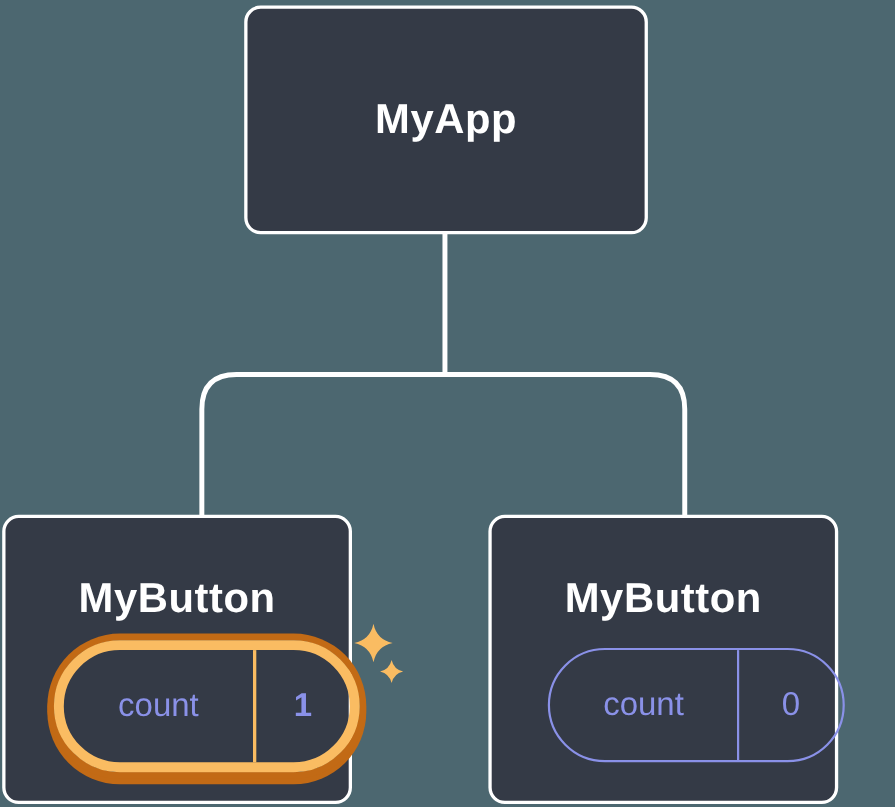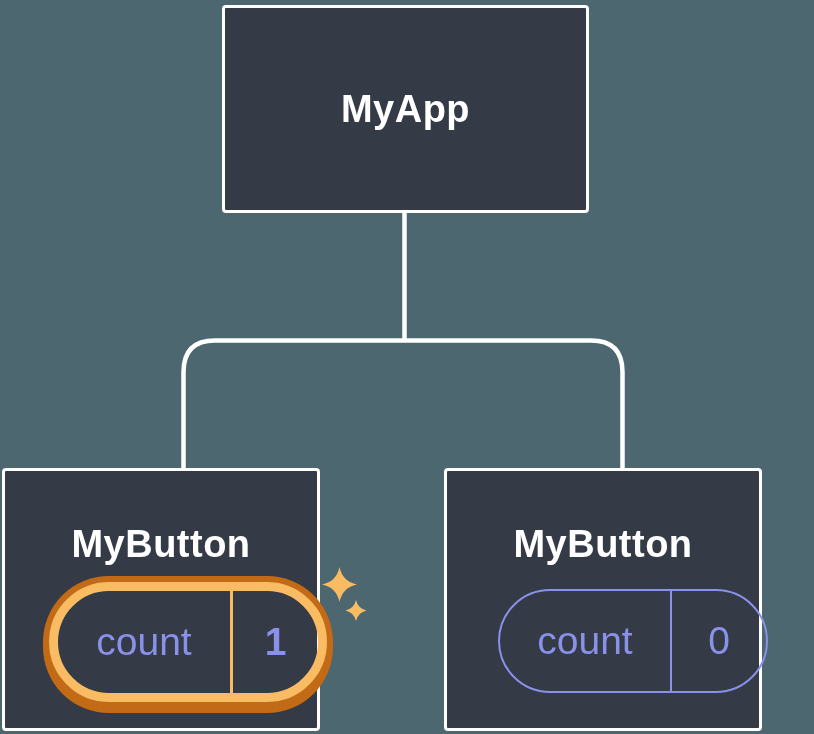--- a/index.html
+++ b/index.html
@@ -23,21 +23,21 @@
   .connectors path {
     fill: none;
     stroke: var(--line-color, #FFFFFF);
     stroke-width: 4.5;
   }
   .node {
     position: absolute;
     box-sizing: border-box;
     background: var(--node-fill, #343A46);
     border: 3.5px solid var(--node-border, #FFFFFF);
-    border-radius: 4px;
+    border-radius: 15px;
   }
   .root-node {
     left: 222px;
     top: 5px;
     width: 367px;
     height: 208px;
     display: flex;
     align-items: center;
     justify-content: center;
   }
@@ -85,21 +85,21 @@
     width: 270px;
     height: 104px;
     border: 2.5px solid var(--purple, #8A91E8);
     border-radius: 52px;
   }
   .pill-key, .pill-value {
     display: flex;
     align-items: center;
     justify-content: center;
     color: var(--purple, #8A91E8);
-    font-size: 39px;
+    font-size: 30px;
   }
   .pill-highlight .pill-key { flex: 0 0 172px; border-right: 3px solid var(--orange-light, #FABC62); }
   .pill-normal   .pill-key { flex: 0 0 170px; border-right: 2.5px solid var(--purple, #8A91E8); }
   .pill-value { flex: 1 1 auto; }
   .pill-value.bold { font-weight: 700; }
   .sparkles {
     position: absolute;
     left: 307px;
     top: 92px;
   }

